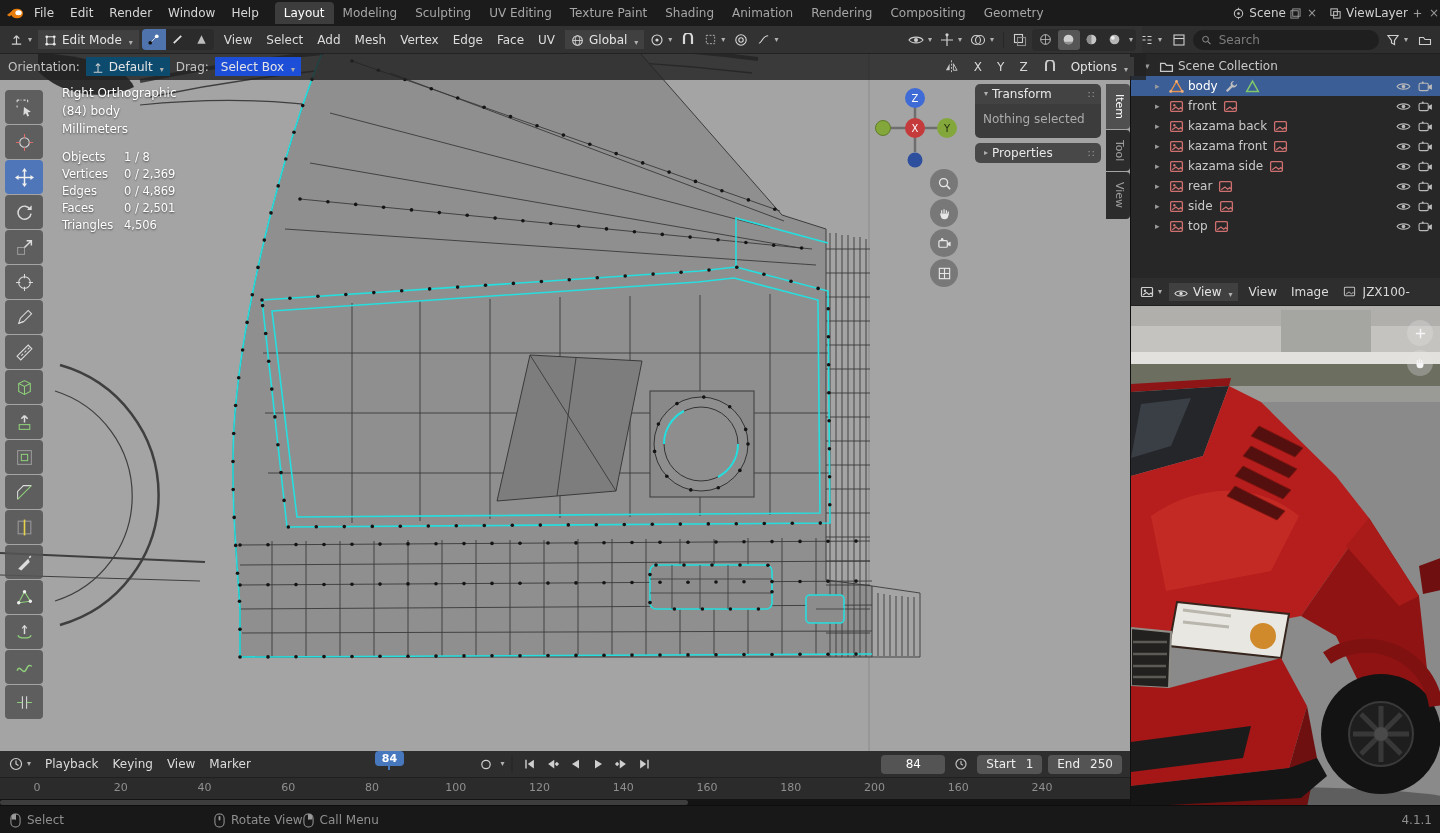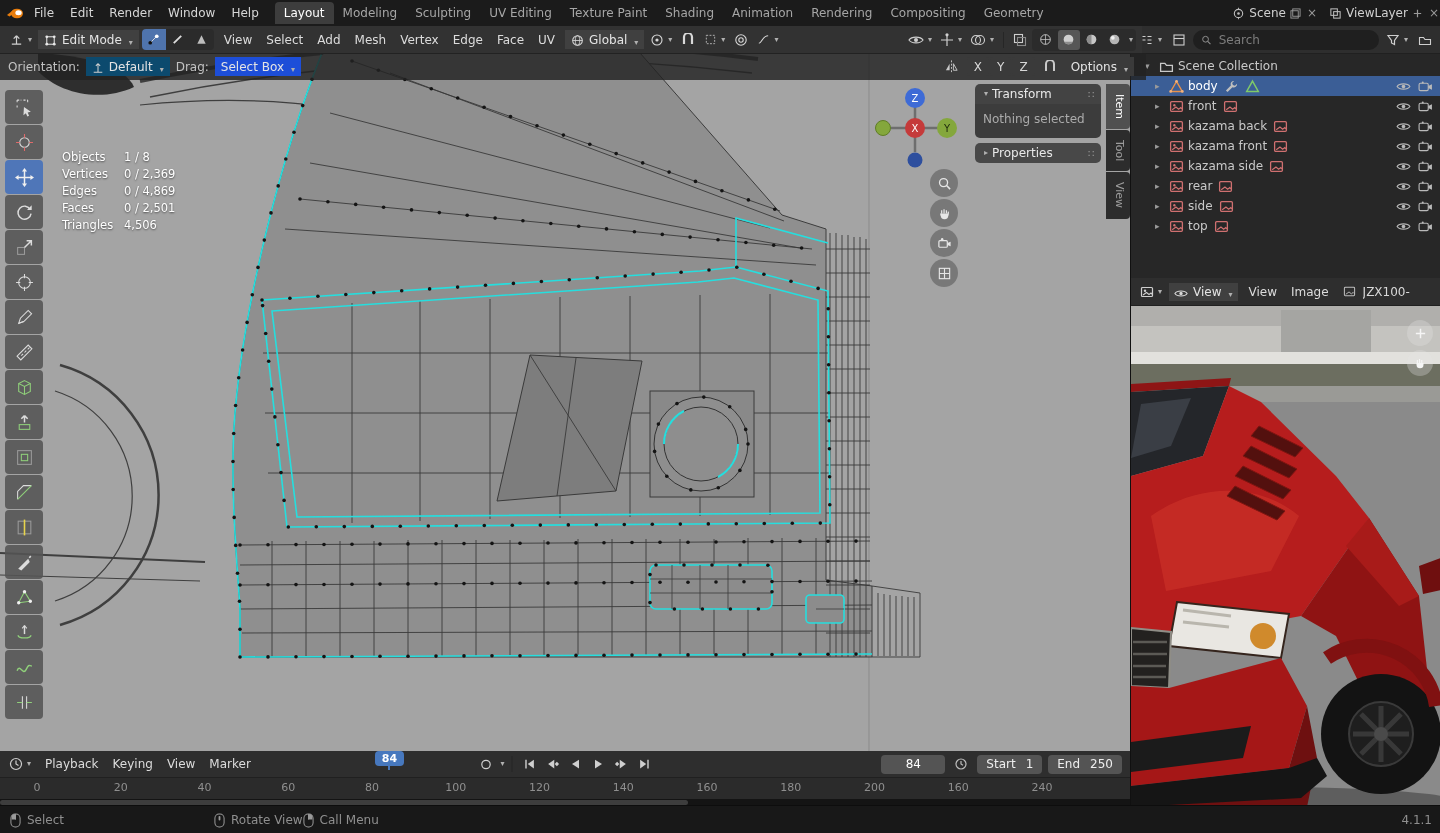--- a/index.html
+++ b/index.html
@@ -697,20 +697,25 @@
           </svg>
         </div>
         <div class="tool-btn">
           <svg viewBox="0 0 18 18" width="19" height="19">
             <path d="M7 3v12M11 3v12" stroke="#dcdcdc"></path>
             <path d="M7 9H2M11 9h5" stroke="#8fcf7a"></path>
           </svg>
         </div>
       </div>
 
+    <div class="vp-text">
+      <div>Right Orthographic</div>
+      <div>(84) body</div>
+      <div>Millimeters</div>
+    </div>
     <div id="vp-stats">
 
         <div class="stat-row">
           <span class="stat-label">Objects</span>
           <span class="stat-value">1 / 8</span>
         </div>
 
         <div class="stat-row">
           <span class="stat-label">Vertices</span>
           <span class="stat-value">0 / 2,369</span>

